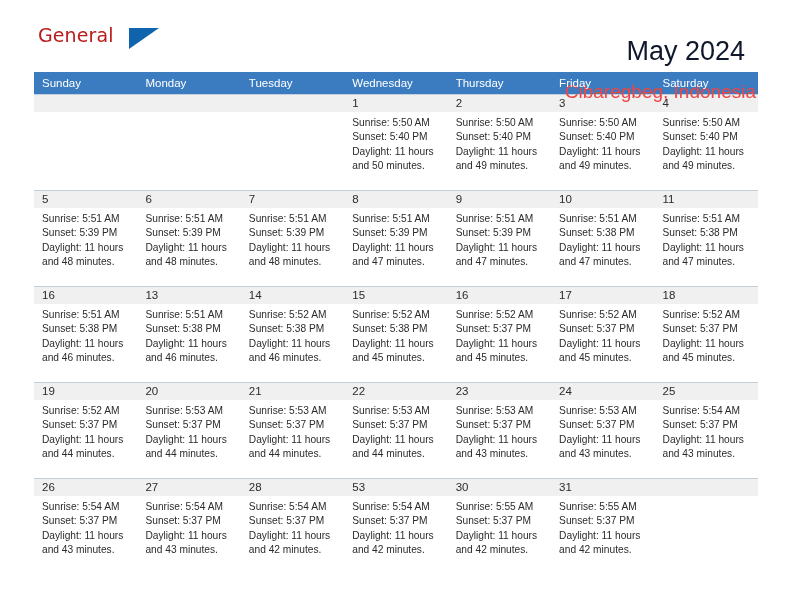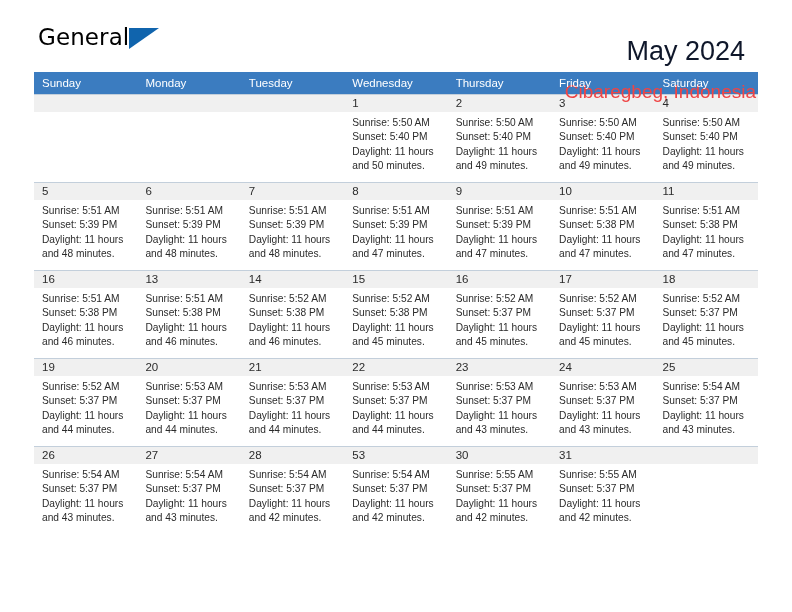--- a/index.html
+++ b/index.html
@@ -32,22 +32,22 @@
     box-sizing: border-box;
   }
   .logo {
     position: relative;
     width: 200px;
     padding-left: 4px;
     line-height: 1;
     user-select: none;
   }
   .logo-general {
-    font-size: 23px;
-    color: #000000;
+    font-size: 19px;
+    color: #b91c1c;
     letter-spacing: 0.1px;
     font-family: "DejaVu Sans", sans-serif;
   }
   .logo-blue {
     display: block;
     font-size: 23px;
     color: #1b76c3;
     margin-top: 1px;
     margin-left: 52px;
     letter-spacing: 0.1px;
@@ -112,21 +112,21 @@
     height: 17px;
     padding: 2px 0 0 8px;
     font-size: 11.5px;
     color: #2b2b2b;
     box-sizing: border-box;
   }
   td.empty .daynum-bar {
     background: #f0f0f0;
   }
   .cell-body {
-    padding: 4px 6px 8px 8px;
+    padding: 4px 6px 16px 8px;
     font-size: 10.2px;
     line-height: 1.42;
     color: #2b2b2b;
   }
   .cell-body div {
     white-space: nowrap;
   }
   .cell-body .daylight {
     white-space: normal;
   }

